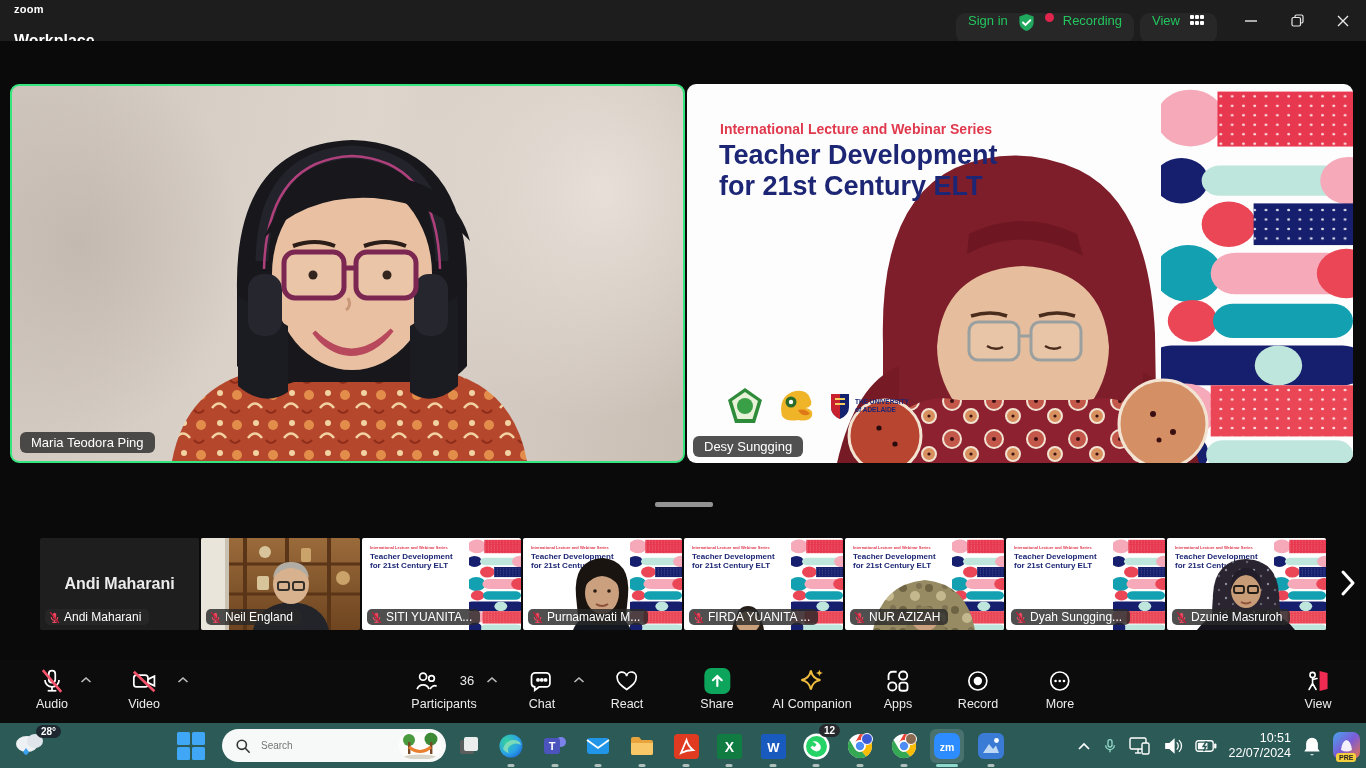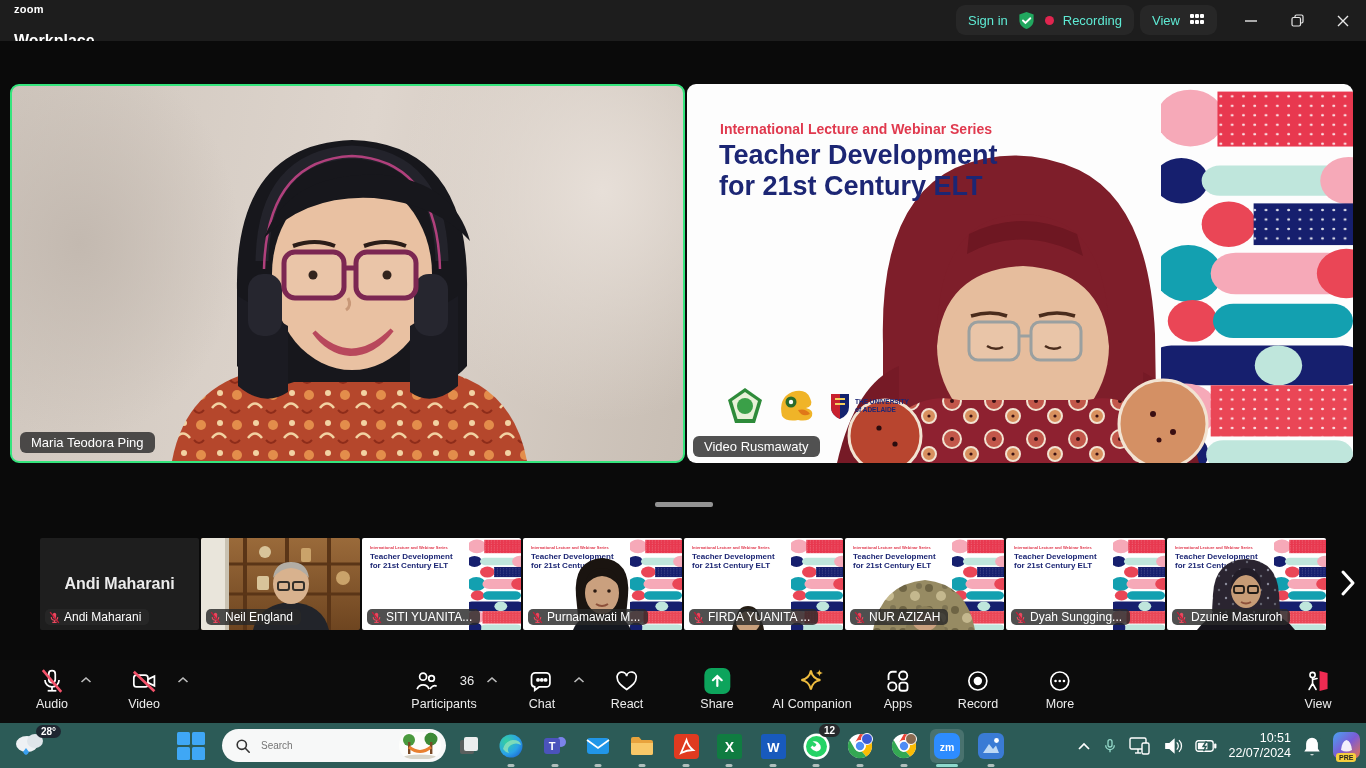--- a/index.html
+++ b/index.html
@@ -5,22 +5,22 @@
   html,body{margin:0;padding:0;background:#000;}
   *{box-sizing:border-box;}
   .screen{position:relative;width:1366px;height:768px;background:#000;overflow:hidden;
           font-family:"Liberation Sans",sans-serif;-webkit-font-smoothing:antialiased;}
 
   
   .titlebar{position:absolute;top:0;left:0;width:1366px;height:41px;background:#1d1d1d;}
   .zlogo{position:absolute;left:14px;top:4px;color:#fff;line-height:1;}
   .zlogo .l1{font-size:11px;font-weight:700;letter-spacing:.3px;}
   .zlogo .l2{font-size:16px;font-weight:600;margin-top:18px;}
-  .tb-pill{position:absolute;top:5px;height:30px;background:#272727;border-radius:9px;
-           display:flex;align-items:center;gap:9px;padding:0 12px;color:#5eead4;font-size:13px;}
+  .tb-pill{position:absolute;top:13px;height:30px;background:#272727;border-radius:9px;
+           display:flex;gap:9px;padding:0 12px;color:#22c55e;font-size:13px;}
   .pill-signin{left:956px;}
   .pill-view{left:1140px;}
   .rec-dot{width:9px;height:9px;border-radius:50%;background:#e0254f;}
   .win-controls{position:absolute;right:0;top:0;height:41px;display:flex;}
   .win-btn{width:46px;height:41px;display:flex;align-items:center;justify-content:center;color:#e8e8e8;}
 
   
   .stage{position:absolute;top:41px;left:0;width:1366px;height:619px;background:#0a0a0a;}
   .tile-main{position:absolute;top:43px;height:379px;border-radius:9px;overflow:hidden;}
   .tile-left{left:10px;width:675px;border:2.5px solid #35e57d;
@@ -306,21 +306,21 @@
         <path d="M322 320 q 14 8 28 0" stroke="#9c5a4a" stroke-width="3" fill="none"></path>
         <path d="M176 379 Q 214 304 272 316 L 400 316 Q 458 304 496 379 Z" fill="url(#desyp)"></path>
         <circle cx="476" cy="340" r="44" fill="#d49064" stroke="#f2e3d2" stroke-width="3"></circle>
         <circle cx="466" cy="330" r="3" fill="#3a0f12"></circle>
           <circle cx="486" cy="348" r="3" fill="#3a0f12"></circle>
           <circle cx="472" cy="356" r="2.5" fill="#3a0f12"></circle>
         <circle cx="198" cy="352" r="36" fill="#b8452f" stroke="#f2e3d2" stroke-width="3"></circle>
         <circle cx="192" cy="344" r="2.6" fill="#2b0c0e"></circle>
           <circle cx="208" cy="360" r="2.6" fill="#2b0c0e"></circle>
       </svg>
-      <div class="nametag" style="left:6px;bottom:6px">Video Rusmawaty</div>
+      <div class="nametag" style="left:6px;bottom:6px">Desy Sungging</div>
     </div>
 
     <div class="divider-handle"></div>
 
     <div class="filmstrip">
 
       <div class="ftile" style="background:#1e1e1e">
         <div class="center-name">Andi Maharani</div>
         <div class="ftag">
           <svg width="13" height="13">

